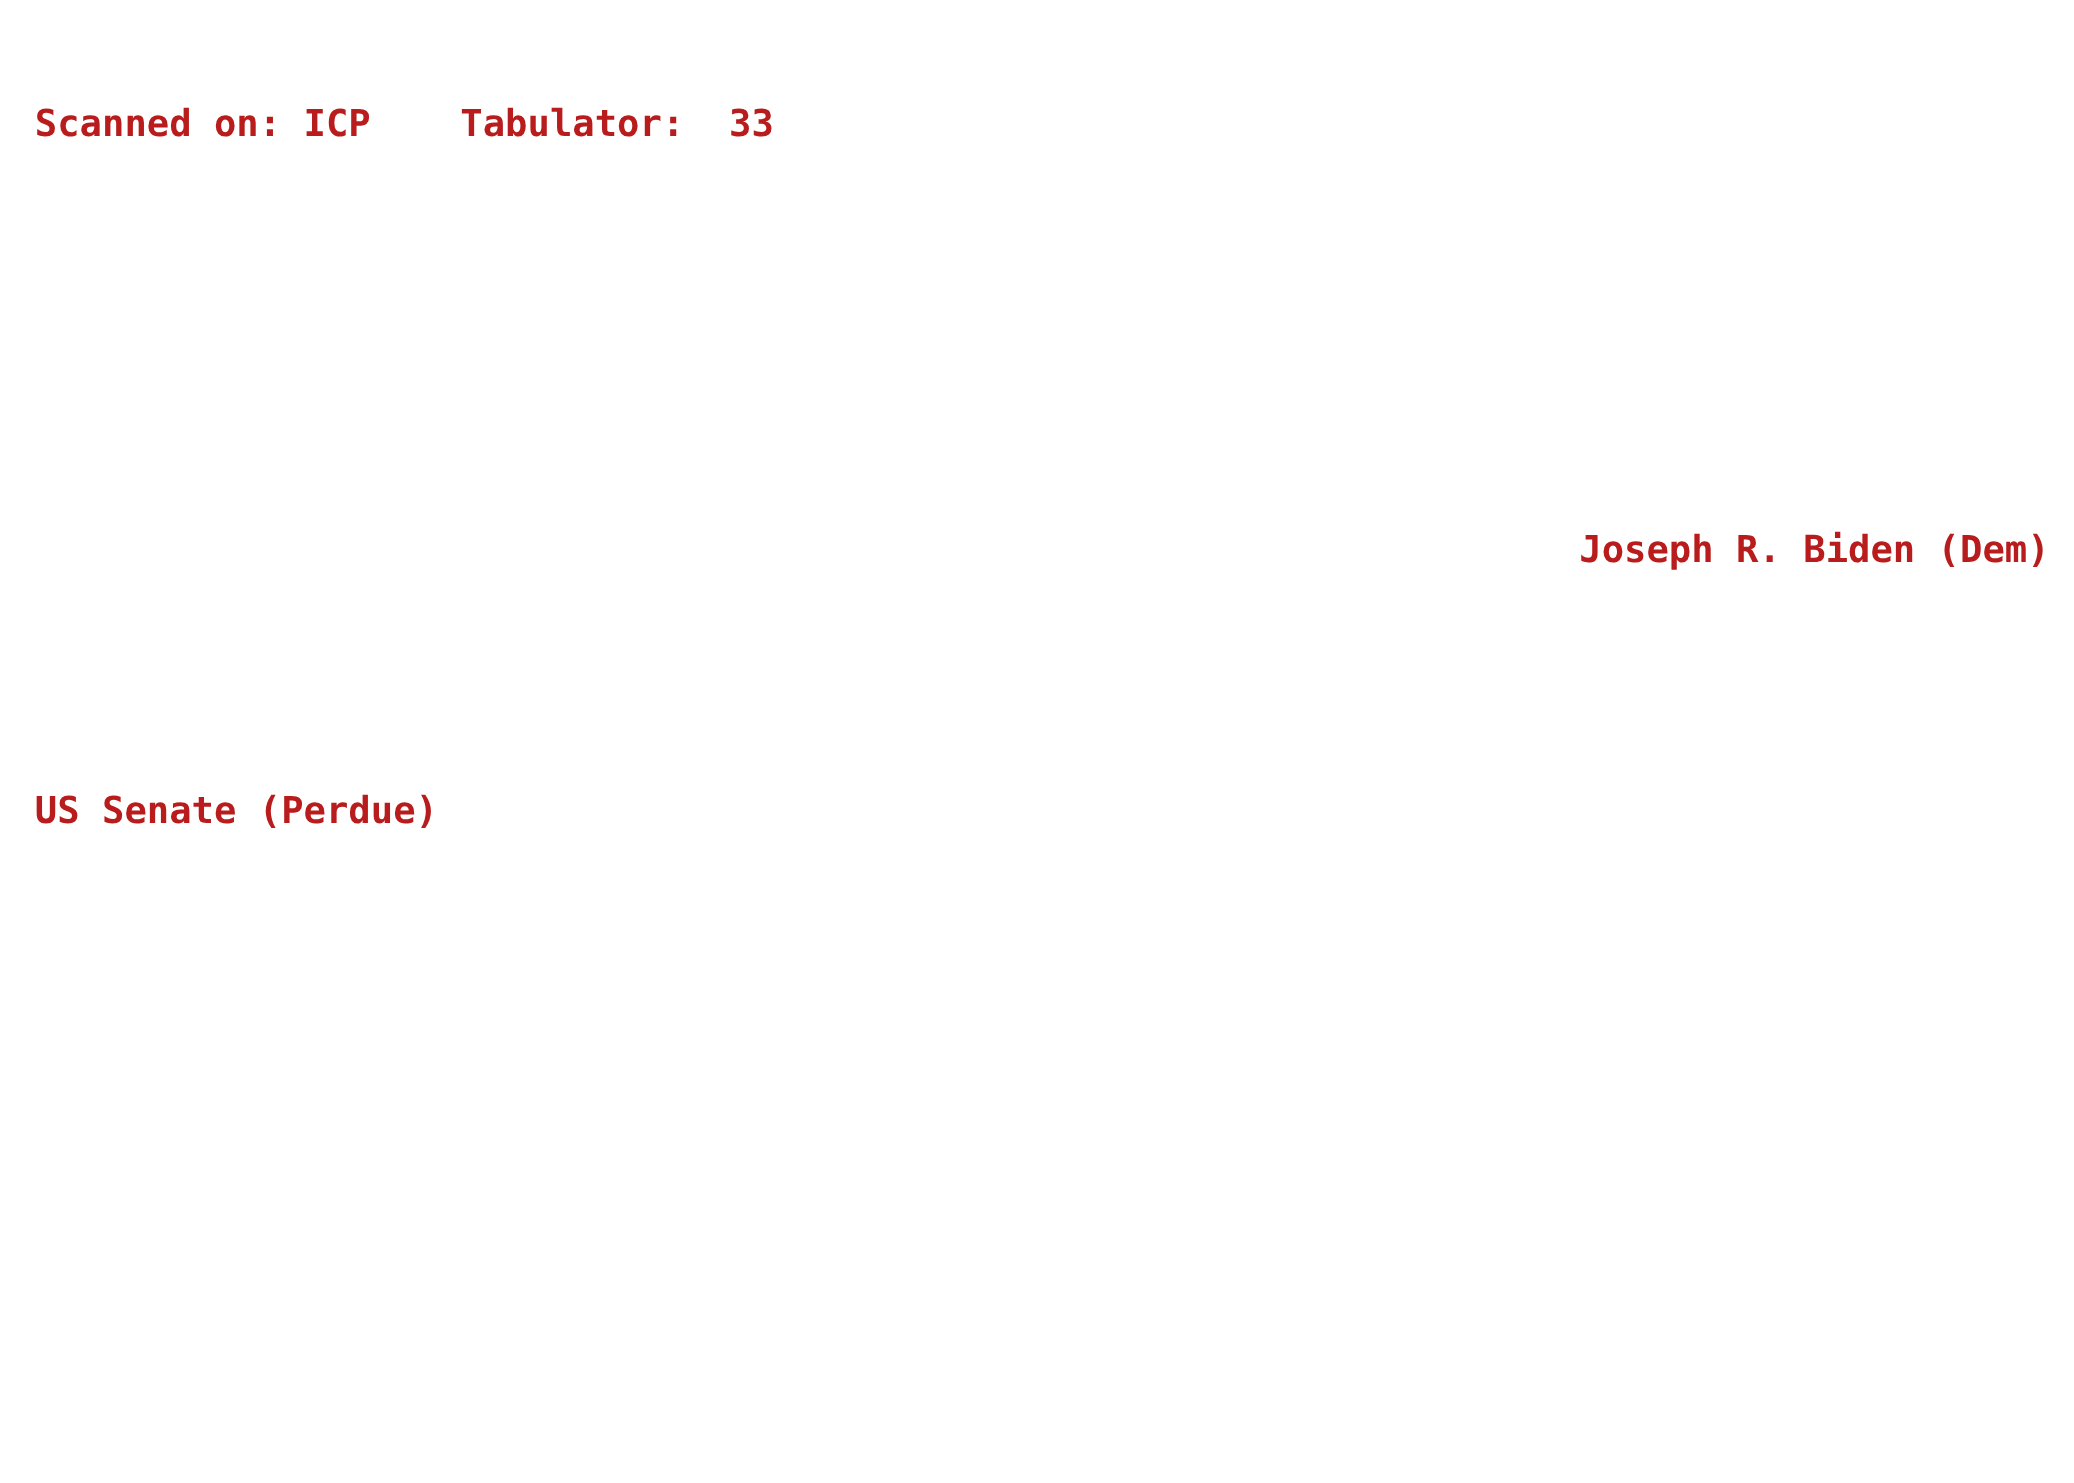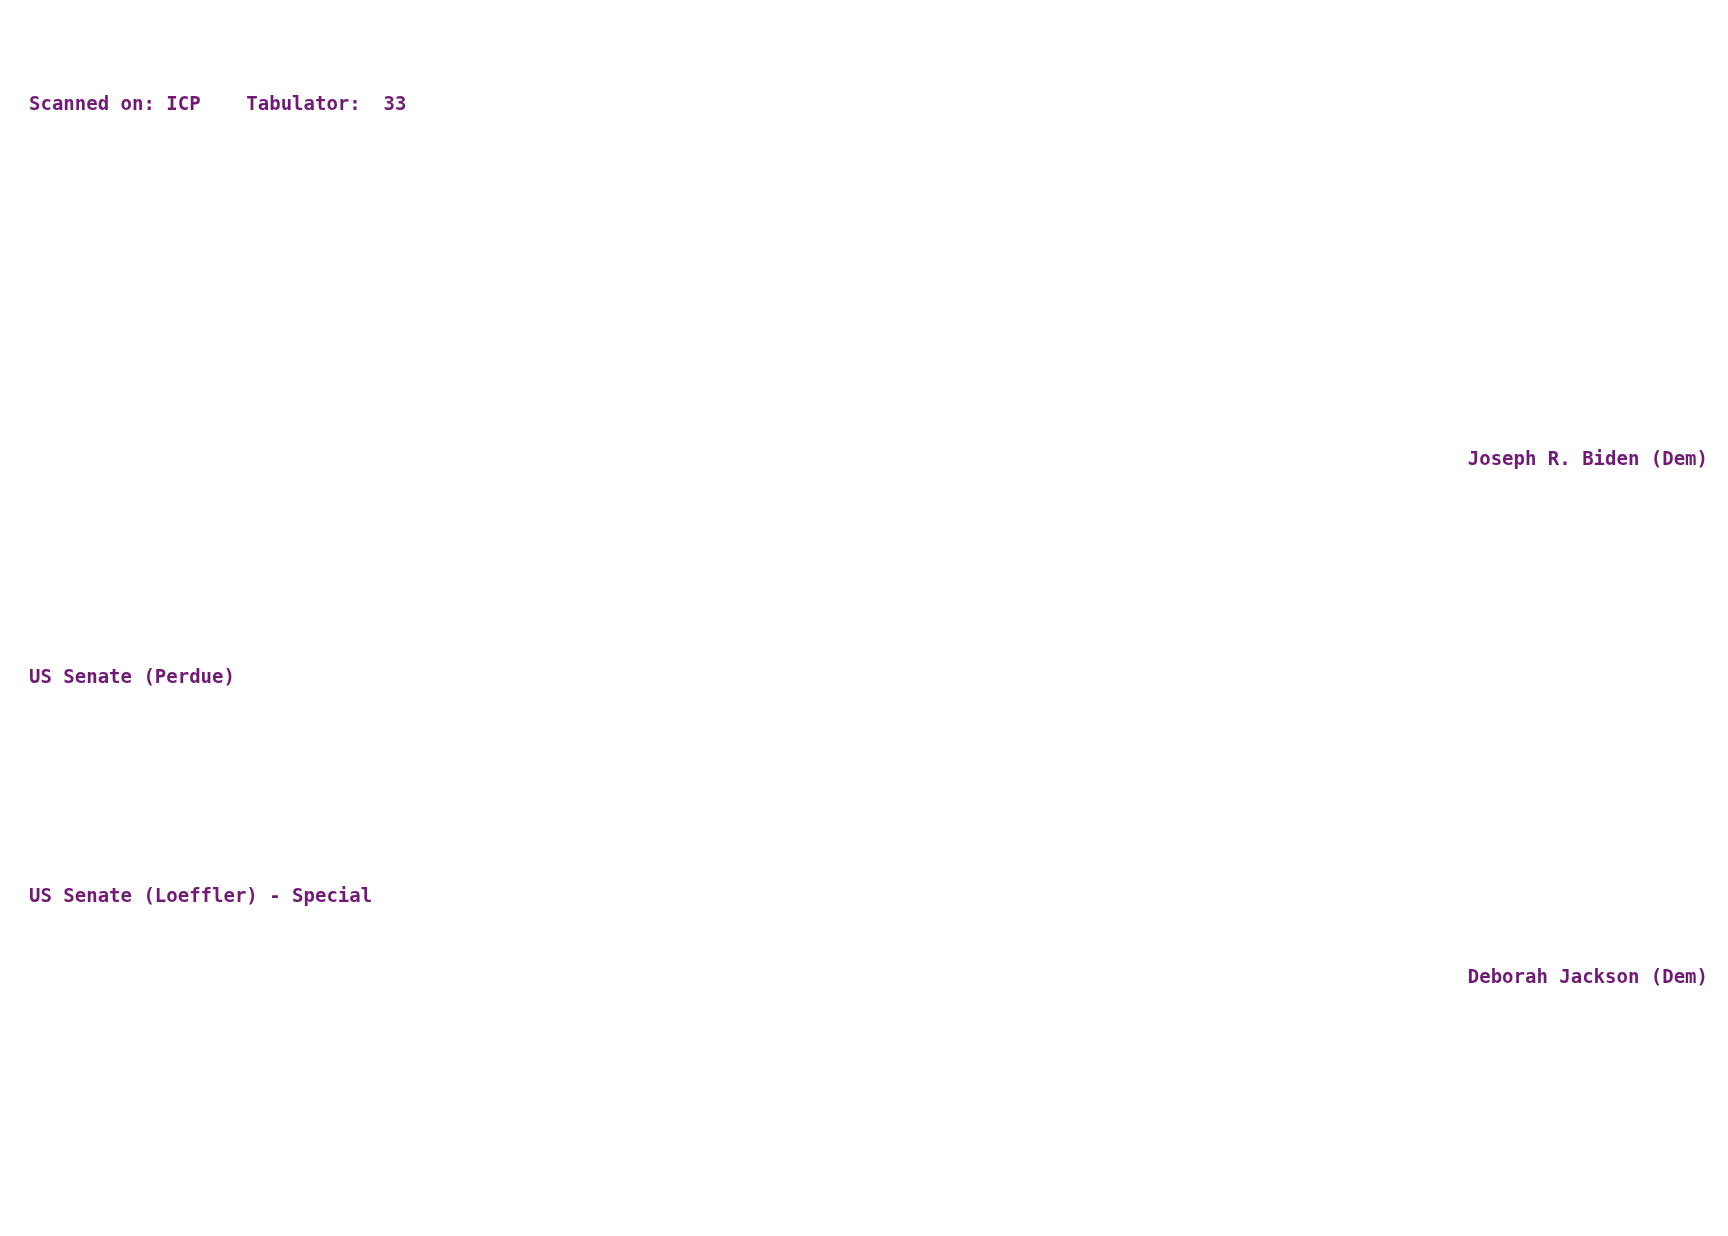--- a/index.html
+++ b/index.html
@@ -12,23 +12,23 @@
     height: 1236px;
     overflow: hidden;
   }
   .page {
     box-sizing: border-box;
     width: 1728px;
     height: 1236px;
     padding: 8px 20px 20px 29px;
     font-family: "DejaVu Sans Mono", "Liberation Mono", monospace;
     font-weight: bold;
-    font-size: 19px;
+    font-size: 31px;
     line-height: 27.3px;
-    color: #701a75;
+    color: #b91c1c;
     white-space: pre;
   }
   .line {
     min-height: 27.3px;
   }
   .cell {
     display: inline-block;
     vertical-align: top;
   }
   
@@ -54,22 +54,20 @@
   <div id="race-list">
     <div class="race">
       <div class="line selection">Joseph R. Biden (Dem)</div>
     </div>
   
     <div class="race">
       <div class="line contest">US Senate (Perdue)</div>
     </div>
   
     <div class="race">
-      <div class="line contest">US Senate (Loeffler) - Special</div>
-      <div class="line selection">Deborah Jackson (Dem)</div>
     </div>
   
     
   
     
   
     
   
     
   

